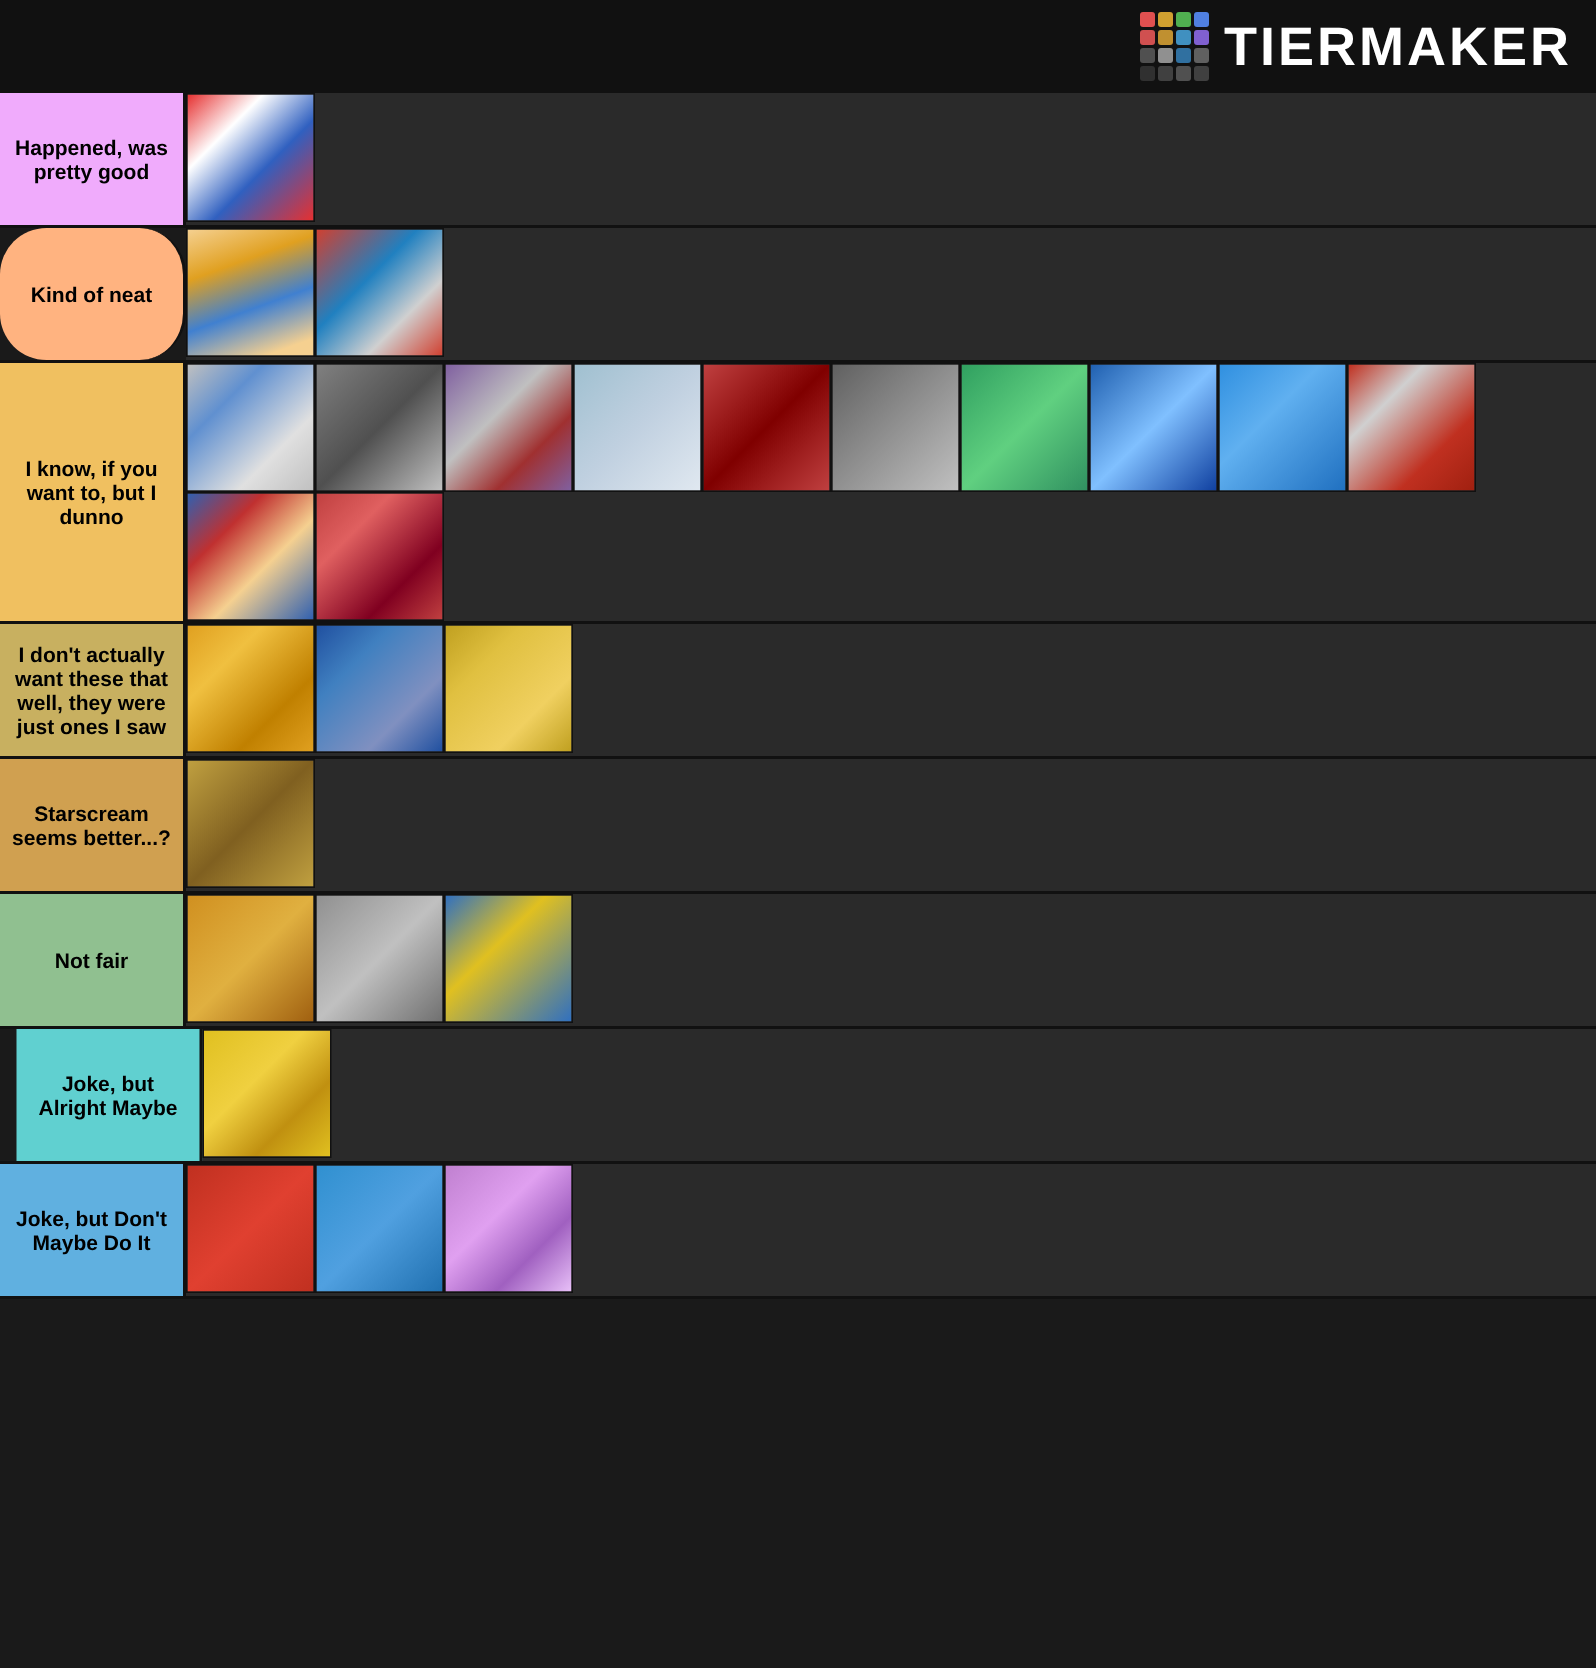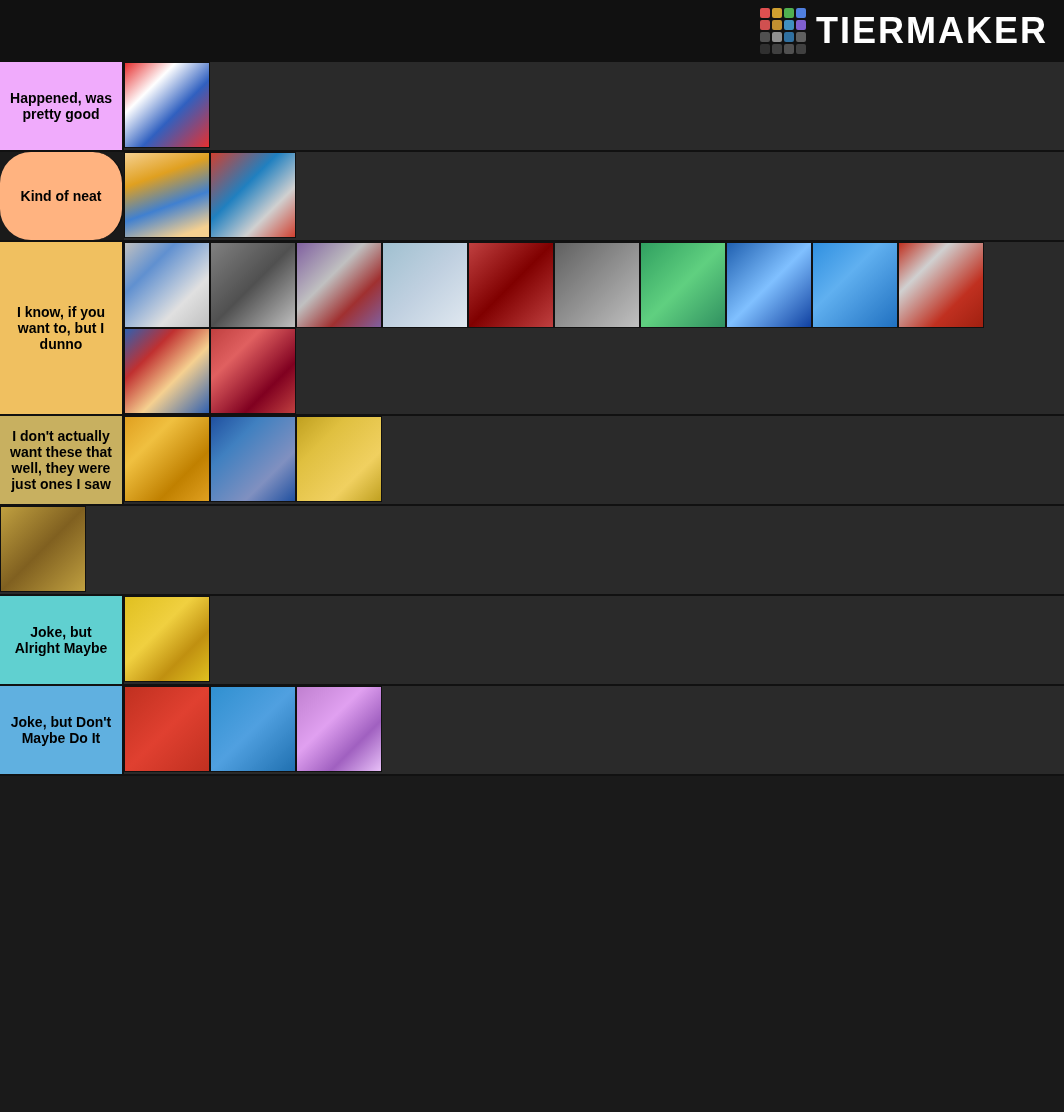--- a/index.html
+++ b/index.html
@@ -58,21 +58,21 @@
       text-align: center;
     }
 
     
     .row-0 .tier-label { background: #ff9966; }
     .row-1 .tier-label { background: #ffb380; border-radius: 31px; }
     .row-2 .tier-label { background: #f0c060; }
     .row-3 .tier-label { background: #c8b060; }
     .row-4 .tier-label { background: #d0a050; }
     .row-5 .tier-label { background: #90c090; }
-    .row-6 .tier-label { background: #60d0d0; }
+    .row-6 .tier-label { background: #60d0d0; margin-left: 11px; }
     .row-7 .tier-label { background: #60b0e0; }
 
     
     .logo-bar {
       display: flex;
       justify-content: flex-end;
       align-items: center;
       padding: 8px 16px;
       background: #111;
       min-height: 50px;
@@ -244,23 +244,38 @@
         </div>
         <div class="tier-item">
           <div class="tier-item-inner img-bluegundam" title="Blue Gundam"></div>
         </div>
         <div class="tier-item">
           <div class="tier-item-inner img-goldgundam" title="Gold Gundam"></div>
         </div>
       </div>
     </div>
     <div class="tier-row row-4">
+      <div class="tier-label" style="background: rgb(208, 160, 80);">Starscream seems better...?</div>
       <div class="tier-items">
         <div class="tier-item">
           <div class="tier-item-inner img-starscream" title="Starscream"></div>
+        </div>
+      </div>
+    </div>
+    <div class="tier-row row-5">
+      <div class="tier-label" style="background: rgb(144, 192, 144);">Not fair</div>
+      <div class="tier-items">
+        <div class="tier-item">
+          <div class="tier-item-inner img-notfair1" title="Robot 1"></div>
+        </div>
+        <div class="tier-item">
+          <div class="tier-item-inner img-giantrob" title="Giant Robot"></div>
+        </div>
+        <div class="tier-item">
+          <div class="tier-item-inner img-trainblue" title="Train Robot"></div>
         </div>
       </div>
     </div>
     <div class="tier-row row-6">
       <div class="tier-label" style="background: rgb(96, 208, 208);">Joke, but Alright Maybe</div>
       <div class="tier-items">
         <div class="tier-item">
           <div class="tier-item-inner img-bumblebee" title="Bumblebee"></div>
         </div>
       </div>

